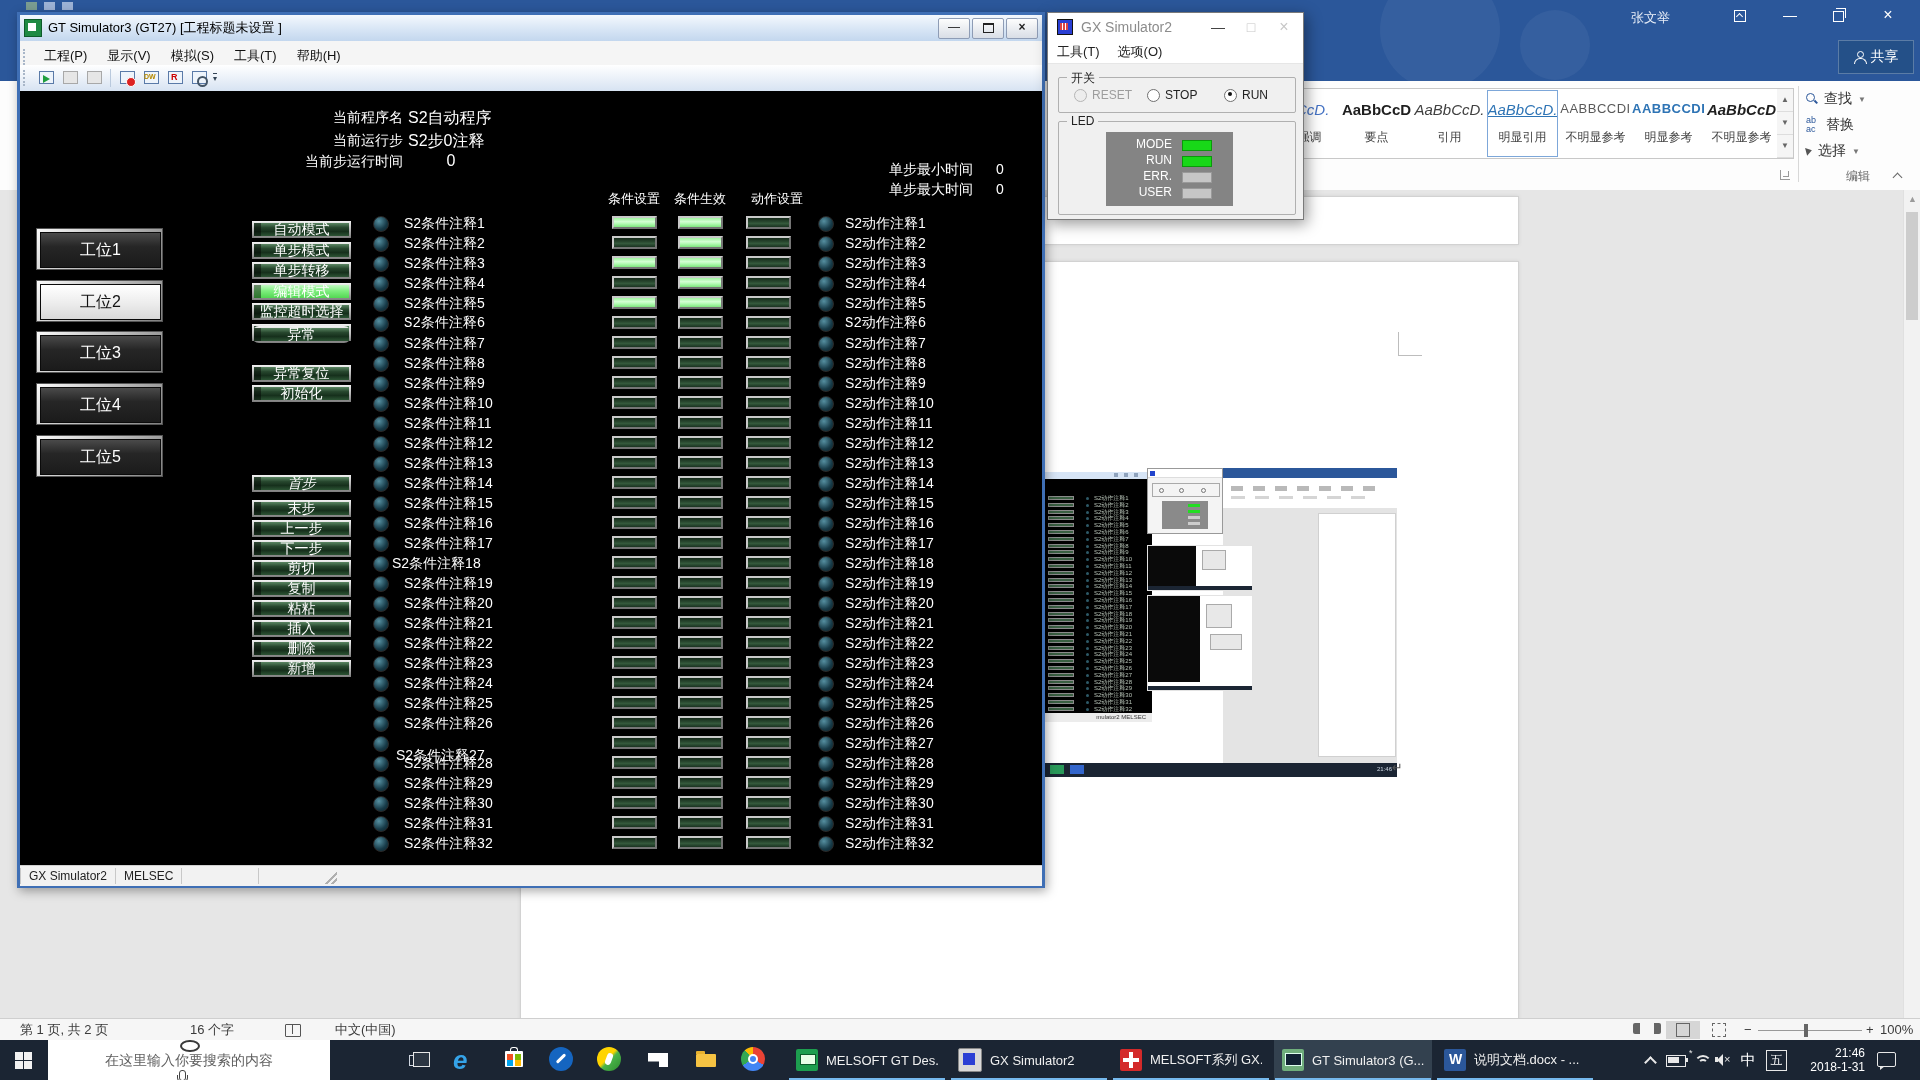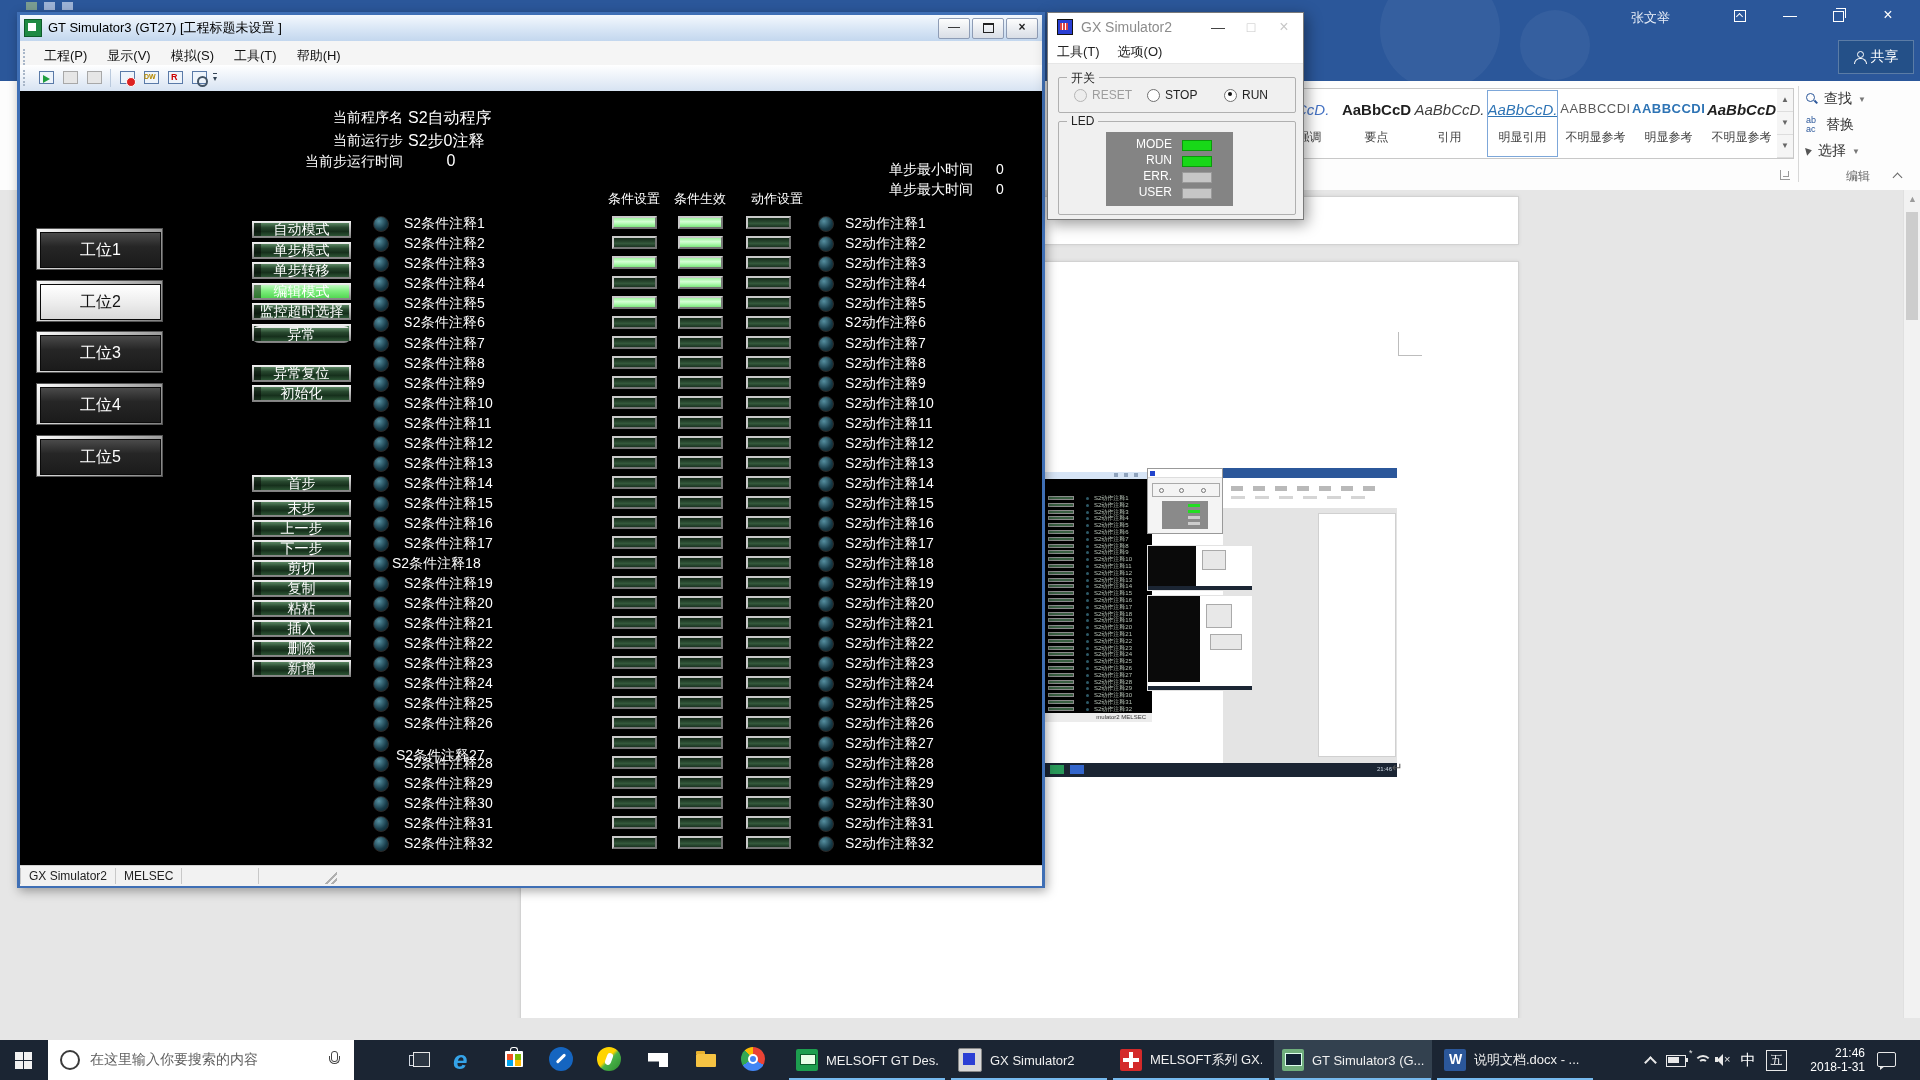--- a/index.html
+++ b/index.html
@@ -178,21 +178,21 @@
   .led-row{position:absolute;left:0;width:100%;height:14px;}
   .led-name{position:absolute;left:0;width:66px;text-align:right;color:#fff;font-size:12px;line-height:13px;}
   .led-light{position:absolute;left:76px;top:2px;width:28px;height:9px;background:#c6c6c6;border:1px solid #9a9a9a;}
   .led-light.on{background:#18d818;border-color:#0a9a0a;}
 
   
   #taskbar{left:0;top:1040px;width:1920px;height:40px;background:#1b2533;z-index:30;display:block;}
   #start-button{position:absolute;left:0;top:0;width:48px;height:40px;}
   .win-logo{position:absolute;left:15px;top:12px;width:17px;height:17px;display:grid;grid-template-columns:8px 8px;grid-template-rows:8px 8px;gap:1px;}
   .win-logo i{background:#f2f2f2;}
-  #search-box{position:absolute;left:48px;top:0;width:306px;height:40px;background:#fff;display:flex;align-items:center;}
+  #search-box{position:absolute;left:48px;top:0;width:282px;height:40px;background:#fff;display:flex;align-items:center;flex-direction:column;}
   .cortana-ring{width:16px;height:16px;border:2.5px solid #3a3a3a;border-radius:50%;margin:0 10px 0 12px;}
   #search-text{font-size:14px;color:#5f5f5f;flex:1;}
   .mic{position:relative;width:12px;height:18px;margin-right:14px;}
   .mic:before{content:"";position:absolute;left:3px;top:0;width:5px;height:9px;border:1px solid #444;border-radius:3px;}
   .mic:after{content:"";position:absolute;left:1px;top:5px;width:9px;height:7px;border:1px solid #444;border-top:none;border-radius:0 0 6px 6px;}
   #task-view{position:absolute;left:400px;top:0;width:44px;height:40px;}
   .tv-glyph{position:absolute;left:13px;top:12px;width:15px;height:13px;border:1px solid #e8e8e8;background:rgba(255,255,255,0.08);}
   .tv-glyph:before{content:"";position:absolute;left:-5px;top:2px;width:3px;height:9px;border:1px solid #cfd6e0;border-right:none;}
   .tb-slot{position:absolute;top:0;width:44px;height:40px;}
   .ico26{position:absolute;left:9px;top:7px;width:26px;height:26px;}
@@ -608,20 +608,34 @@
       </div>
     </div>
     <div class="abs" id="pilcrow">↵</div>
 
     <div class="abs" id="word-scrollbar">
       <div id="scroll-up">▲</div>
       <div id="scroll-thumb"></div>
     </div>
   </div>
 
+  <div class="abs" id="word-statusbar">
+    <span class="wsb" style="left:20px;">第 1 页, 共 2 页</span>
+    <span class="wsb" style="left:190px;">16 个字</span>
+    <span class="proof-book"></span>
+    <span class="wsb" style="left:335px;">中文(中国)</span>
+    <div class="view-ico" style="left:1630px;"><span class="vi-glyph vi-book"></span></div>
+    <div class="view-ico" id="view-print" style="left:1666px;"><span class="vi-glyph"></span></div>
+    <div class="view-ico" style="left:1702px;"><span class="vi-glyph" style="border-style:dashed;"></span></div>
+    <span class="zoom-txt" style="left:1744px;">−</span>
+    <div id="zoom-track"></div>
+    <div id="zoom-handle"></div>
+    <span class="zoom-txt" style="left:1866px;">+</span>
+    <span class="zoom-txt" style="left:1880px;">100%</span>
+  </div>
 
   <div class="abs" id="gt-window">
     <div class="abs" id="gt-titlebar">
       <div id="gt-icon"></div>
       <span id="gt-title-text">GT Simulator3 (GT27)  [工程标题未设置 ]</span>
       <div id="gt-ctrls">
         <div class="gt-ctrl">—</div>
         <div class="gt-ctrl"><span class="gt-max-glyph"></span></div>
         <div class="gt-ctrl" style="font-weight:bold;">×</div>
       </div>
@@ -721,21 +735,21 @@
             <div class="hmi-btn-inner">异常</div>
           </div>
           <div class="hmi-btn" style="top: 274px;">
             <div class="hmi-btn-inner">异常复位</div>
           </div>
           <div class="hmi-btn" style="top: 294px;">
             <div class="hmi-btn-inner">初始化</div>
           </div>
         </div>
       <div id="nav-buttons">
-          <div class="hmi-btn" style="top: 384px;">
+          <div class="hmi-btn" style="top: 384px; font-style: italic;">
             <div class="hmi-btn-inner">首步</div>
           </div>
           <div class="hmi-btn" style="top: 409px;">
             <div class="hmi-btn-inner">末步</div>
           </div>
           <div class="hmi-btn" style="top: 429px;">
             <div class="hmi-btn-inner">上一步</div>
           </div>
           <div class="hmi-btn" style="top: 449px;">
             <div class="hmi-btn-inner">下一步</div>

